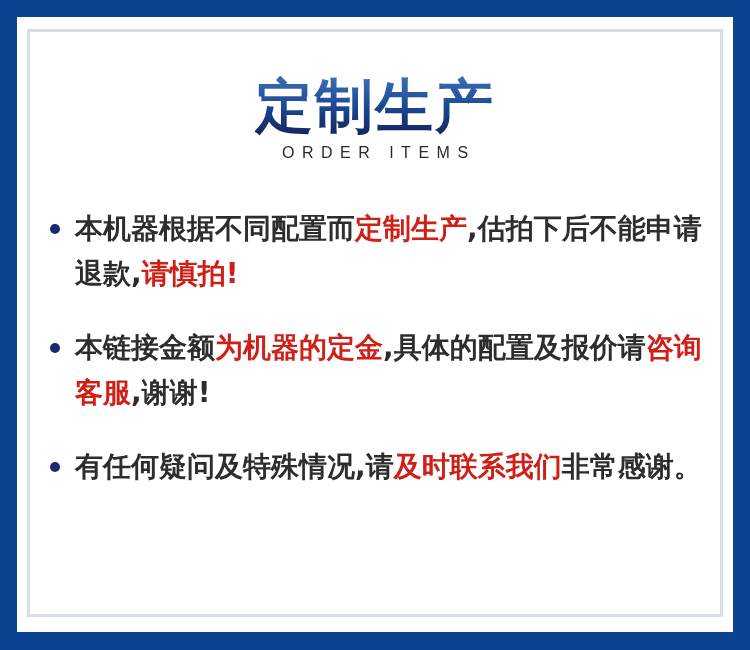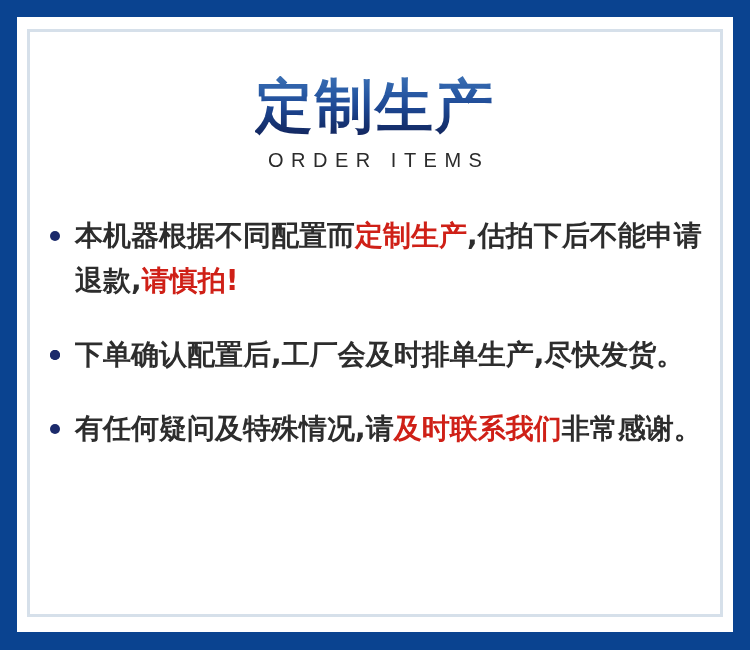--- a/index.html
+++ b/index.html
@@ -73,23 +73,23 @@
         #1d4793 52%,
         #163474 78%,
         #13265f 100%);
     -webkit-background-clip: text;
     background-clip: text;
     color: transparent;
     -webkit-text-fill-color: transparent;
   }
 
   .title-en {
-    margin-top: 13px;
+    margin-top: 6px;
     font-family: "Liberation Sans", "DejaVu Sans", sans-serif;
-    font-size: 20px;
+    font-size: 16px;
     line-height: 22px;
     font-weight: 400;
     letter-spacing: 7.5px;
     color: #2b2b2b;
     text-indent: 7.5px;
   }
 
   
   .notes {
     margin-top: 42px;
@@ -133,19 +133,18 @@
 
   <div class="content">
 
     <div class="header">
       <div class="title-cn">定制生产</div>
       <div class="title-en">ORDER ITEMS</div>
     </div>
 
     <div class="notes">
         <div class="note-item"><span class="bullet"></span><span><span>本机器根据不同配置而</span><span class="hl">定制生产</span><span>,估拍下后不能申请退款,</span><span class="hl">请慎拍!</span></span></div>
-        <div class="note-item"><span class="bullet"></span></div>
-        <div class="note-item"><span class="bullet"></span><span><span>下单确认配置后,工厂会及时排单生产,尽快发货。</span></span></div>
+        <div class="note-item"><span class="bullet"></span><span><span>本链接金额</span><span class="hl">为机器的定金</span><span>,具体的配置及报价请</span><span class="hl">咨询客服</span><span>,谢谢!</span></span></div>
         <div class="note-item"><span class="bullet"></span><span><span>有任何疑问及特殊情况,请</span><span class="hl">及时联系我们</span><span>非常感谢。</span></span></div>
       </div>
 
   </div>
 </div>
 
 </body></html>

